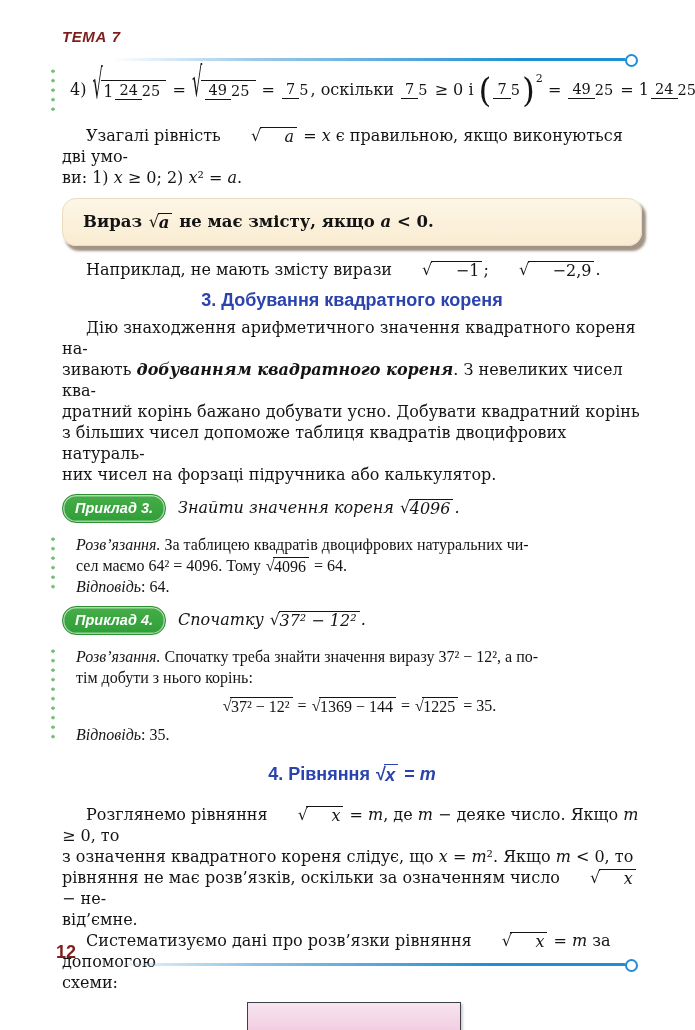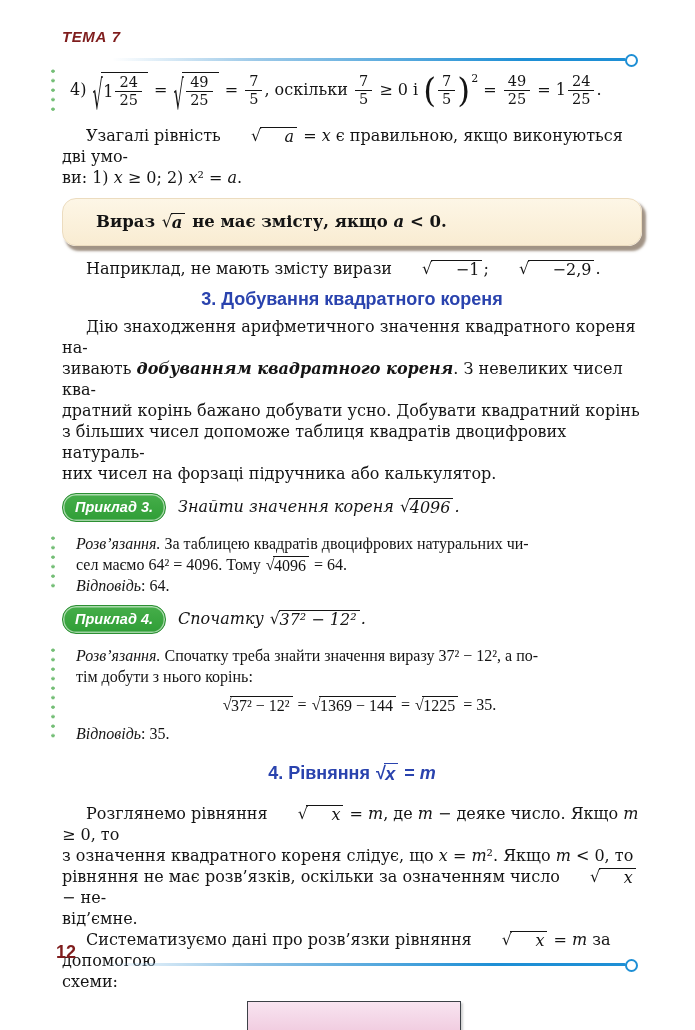--- a/index.html
+++ b/index.html
@@ -21,38 +21,38 @@
   .col{position:absolute;left:62px;top:64px;width:580px;}
   .para{margin:0;font-size:16px;line-height:21px;}
   .indent{text-indent:24px;}
   .rel{position:relative;}
   .dots{position:absolute;left:-11px;top:3px;bottom:3px;width:4px;
         background-image:radial-gradient(circle at 2px 2.2px,#74be76 1.55px,rgba(0,0,0,0) 1.95px);
         background-size:4px 9.5px;background-repeat:repeat-y;}
 
   
   .it{font-style:italic;} .bd{font-weight:700;}
-  .frac{display:inline-flex;flex-direction:column;align-items:center;vertical-align:middle;margin:0 2px;line-height:1.06;font-size:14.5px;}
+  .frac{display:inline-flex;flex-direction:row;align-items:center;vertical-align:middle;margin:0 2px;line-height:1.06;font-size:14.5px;}
   .fn{border-bottom:1.5px solid currentColor;padding:0 4px 1px;}
   .fd{padding-top:1px;}
   .sqrt{display:inline-flex;align-items:flex-start;margin:0 1px;}
   .rs{line-height:1.12;}
   .rc{border-top:1.6px solid currentColor;padding:0 3px 0 1px;margin-left:-1.5px;line-height:1.12;}
   .sqrt.tall{align-items:stretch;vertical-align:middle;}
   .sqrt.tall .rs{display:flex;align-items:flex-end;transform:scaleY(2.55);transform-origin:50% 90%;line-height:1;}
   .sqrt.tall .rc{display:inline-flex;align-items:center;padding:2px 4px 1px 2px;}
   .big{font-size:33px;line-height:0;vertical-align:middle;font-weight:400;}
   .exp{font-size:11px;position:relative;top:-13px;margin-left:1px;}
 
   .eqrow{margin:2px 0 0;padding-left:8px;line-height:47px;font-size:16px;white-space:nowrap;height:52px;display:block;}
   .eqcenter{text-align:center;font-size:16px;line-height:30px;margin:3px 0;}
 
   
-  .note{margin:10px 0 12px;background:linear-gradient(180deg,#fdf6e6,#f9ecd2);border:1px solid #ecdcbf;border-radius:14px;
-        padding:12px 33px;font-size:16.5px;line-height:22px;box-shadow:3.5px 4.5px 2.5px rgba(138,120,102,.8);}
+  .note{margin:10px 0 0;background:linear-gradient(180deg,#fdf6e6,#f9ecd2);border:1px solid #ecdcbf;border-radius:14px;
+        padding:12px 20px;font-size:16.5px;line-height:22px;box-shadow:3.5px 4.5px 2.5px rgba(138,120,102,.8);}
 
   
   .h-blue{font-family:"Liberation Sans",sans-serif;color:#2a43ae;font-weight:700;font-size:18px;text-align:center;margin:9px 0 5px;line-height:23px;}
   .h-blue .rc{border-top-color:#2a43ae;}
 
   
   .exrow{margin:9px 0 2px;font-size:16px;line-height:27px;white-space:nowrap;font-style:italic;}
   .badge{display:inline-block;vertical-align:middle;background:linear-gradient(180deg,#46ae4a,#2f9e36);color:#fff;
          font-family:"Liberation Sans",sans-serif;font-weight:700;font-size:14.5px;line-height:1;
          padding:6px 12px 6px;border-radius:14px;border:1px solid #2c9033;box-shadow:inset 0 0 0 1.5px rgba(255,255,255,.55);margin-right:12px;}
@@ -116,21 +116,21 @@
     <p class="para indent" style="margin-top:7px"><span>Узагалі рівність </span><span class="sqrt">
           <span class="rs">√</span>
           <span class="rc"><span class="it">a</span></span>
         </span><span> = </span><span class="it">x</span><span> є правильною, якщо виконуються дві умо-</span><br><span>ви: 1) </span><span class="it">x</span><span> ≥ 0; 2) </span><span class="it">x</span><span>² = </span><span class="it">a</span><span>.</span></p>
 
     <div class="note"><span class="bd">Вираз </span><span class="sqrt">
           <span class="rs">√</span>
           <span class="rc"><span class="bd it">a</span></span>
         </span><span class="bd"> не має змісту, якщо </span><span class="bd it">a</span><span class="bd"> &lt; 0.</span></div>
 
-    <p class="para indent" style=""><span>Наприклад, не мають змісту вирази </span><span class="sqrt">
+    <p class="para indent" style="margin-top:13px"><span>Наприклад, не мають змісту вирази </span><span class="sqrt">
           <span class="rs">√</span>
           <span class="rc"><span>−1</span></span>
         </span><span>; </span><span class="sqrt">
           <span class="rs">√</span>
           <span class="rc"><span>−2,9</span></span>
         </span><span>.</span></p>
 
     <h2 class="h-blue">3. Добування квадратного кореня</h2>
 
     <p class="para indent"><span>Дію знаходження арифметичного значення квадратного кореня на-</span><br><span>зивають </span><span class="bd it">добуванням квадратного кореня</span><span>. З невеликих чисел ква-</span><br><span>дратний корінь бажано добувати усно. Добувати квадратний корінь</span><br><span>з більших чисел допоможе таблиця квадратів двоцифрових натураль-</span><br><span>них чисел на форзаці підручника або калькулятор.</span></p>

